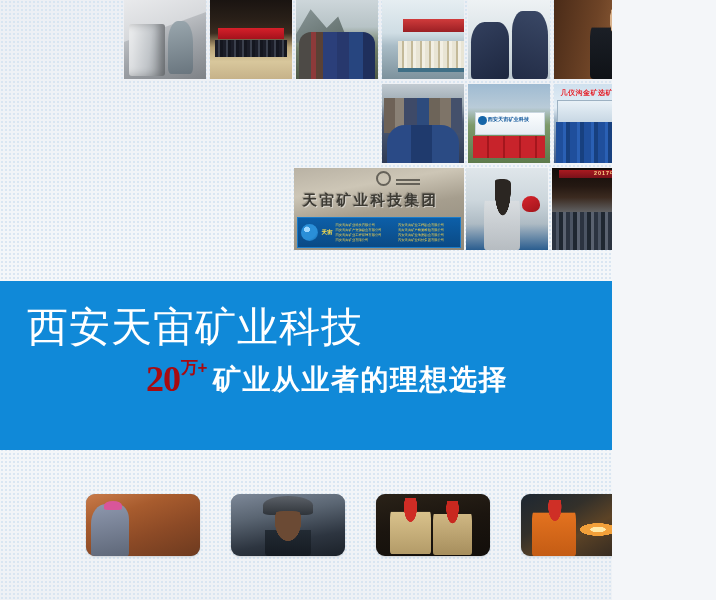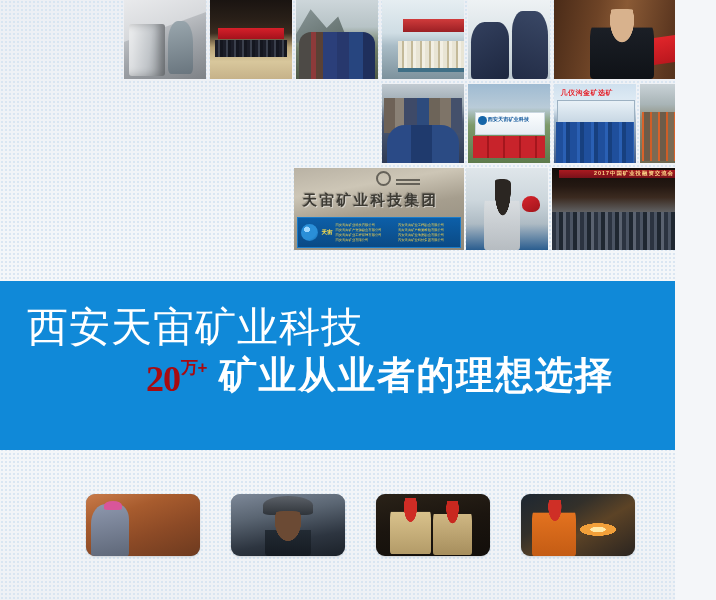--- a/index.html
+++ b/index.html
@@ -13,21 +13,21 @@
 
   body {
     font-family: "Liberation Sans", sans-serif;
     background: #f4f6f9;
     position: relative;
   }
 
   
   .page {
     position: relative;
-    width: 675px;
+    width: 612px;
     height: 600px;
     background:
       linear-gradient(180deg, #eceff4 0%, #f2f5f8 35%, #f7f9fb 60%, #eef1f5 100%);
     overflow: hidden;
   }
 
   
   .dot-texture {
     position: absolute;
     inset: 0;
@@ -448,26 +448,26 @@
   .promo-sup {
     font-size: 17px;
     line-height: 1;
     font-weight: bold;
     color: #a80b10;
     align-self: flex-start;
     margin: 4px 0 0 1px;
     letter-spacing: -.5px;
   }
   .promo-tail {
-    font-size: 38px;
+    font-size: 28px;
     line-height: 1;
     font-weight: bold;
     color: #ffffff;
     letter-spacing: 1.5px;
-    margin-left: 12px;
+    margin-left: 6px;
     padding-bottom: 2px;
   }
 
   
   .thumb-strip {
     position: absolute;
     left: 0; top: 492px;
     width: 716px;
     height: 70px;
   }

